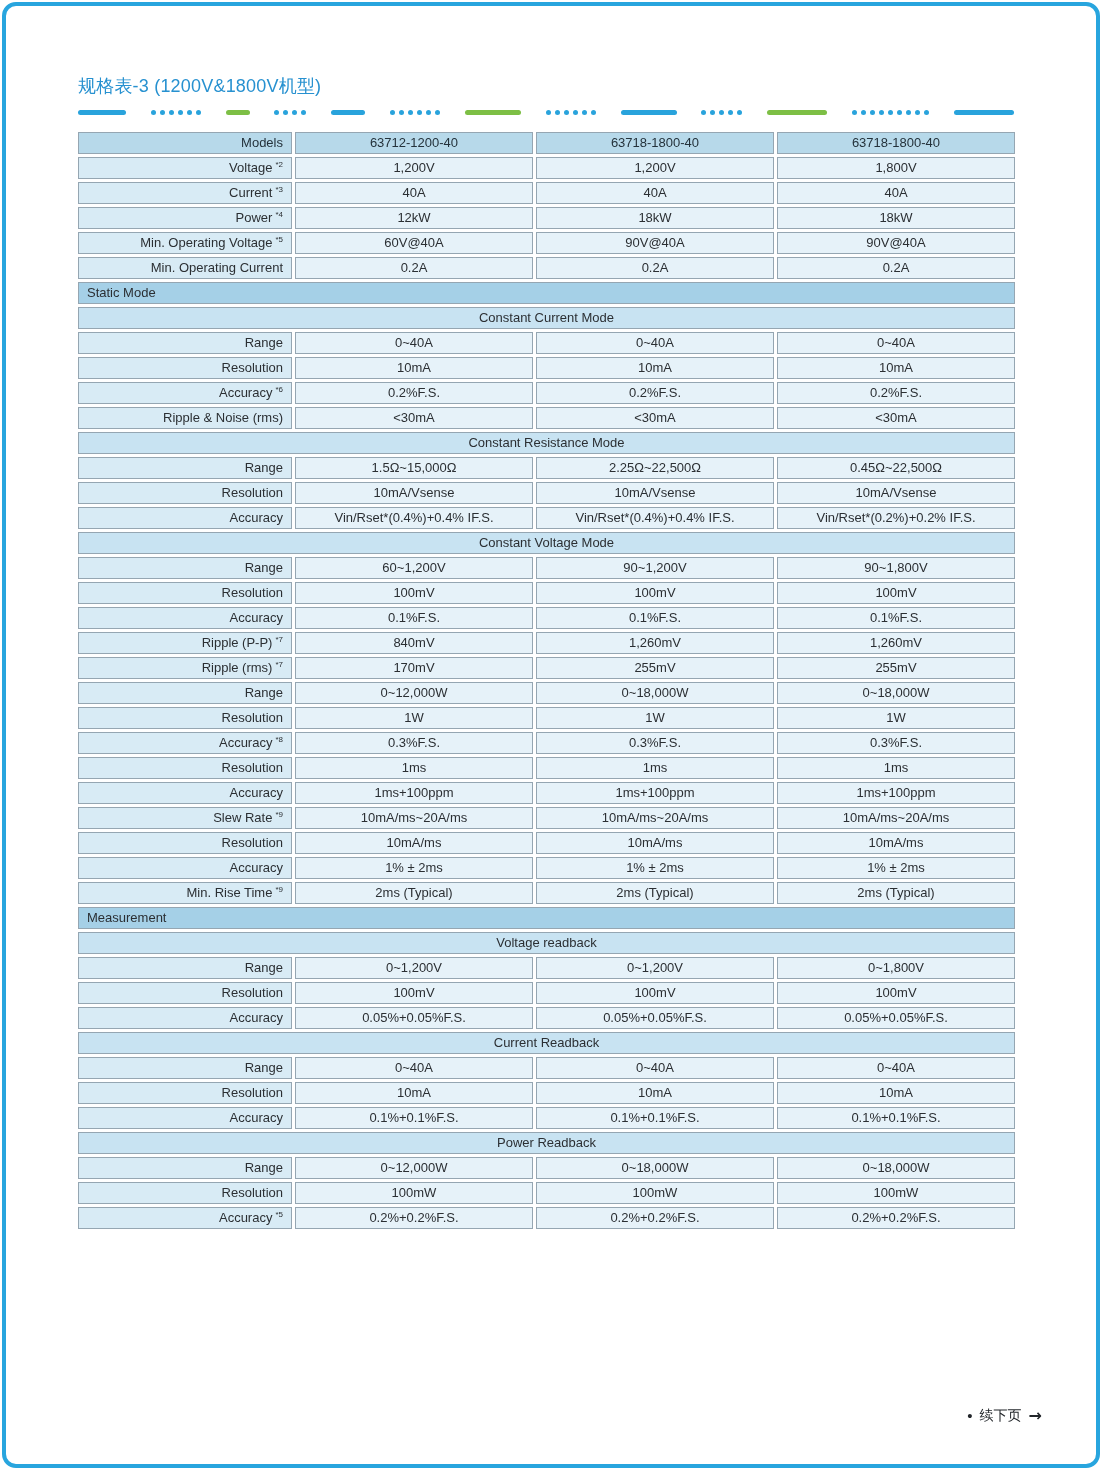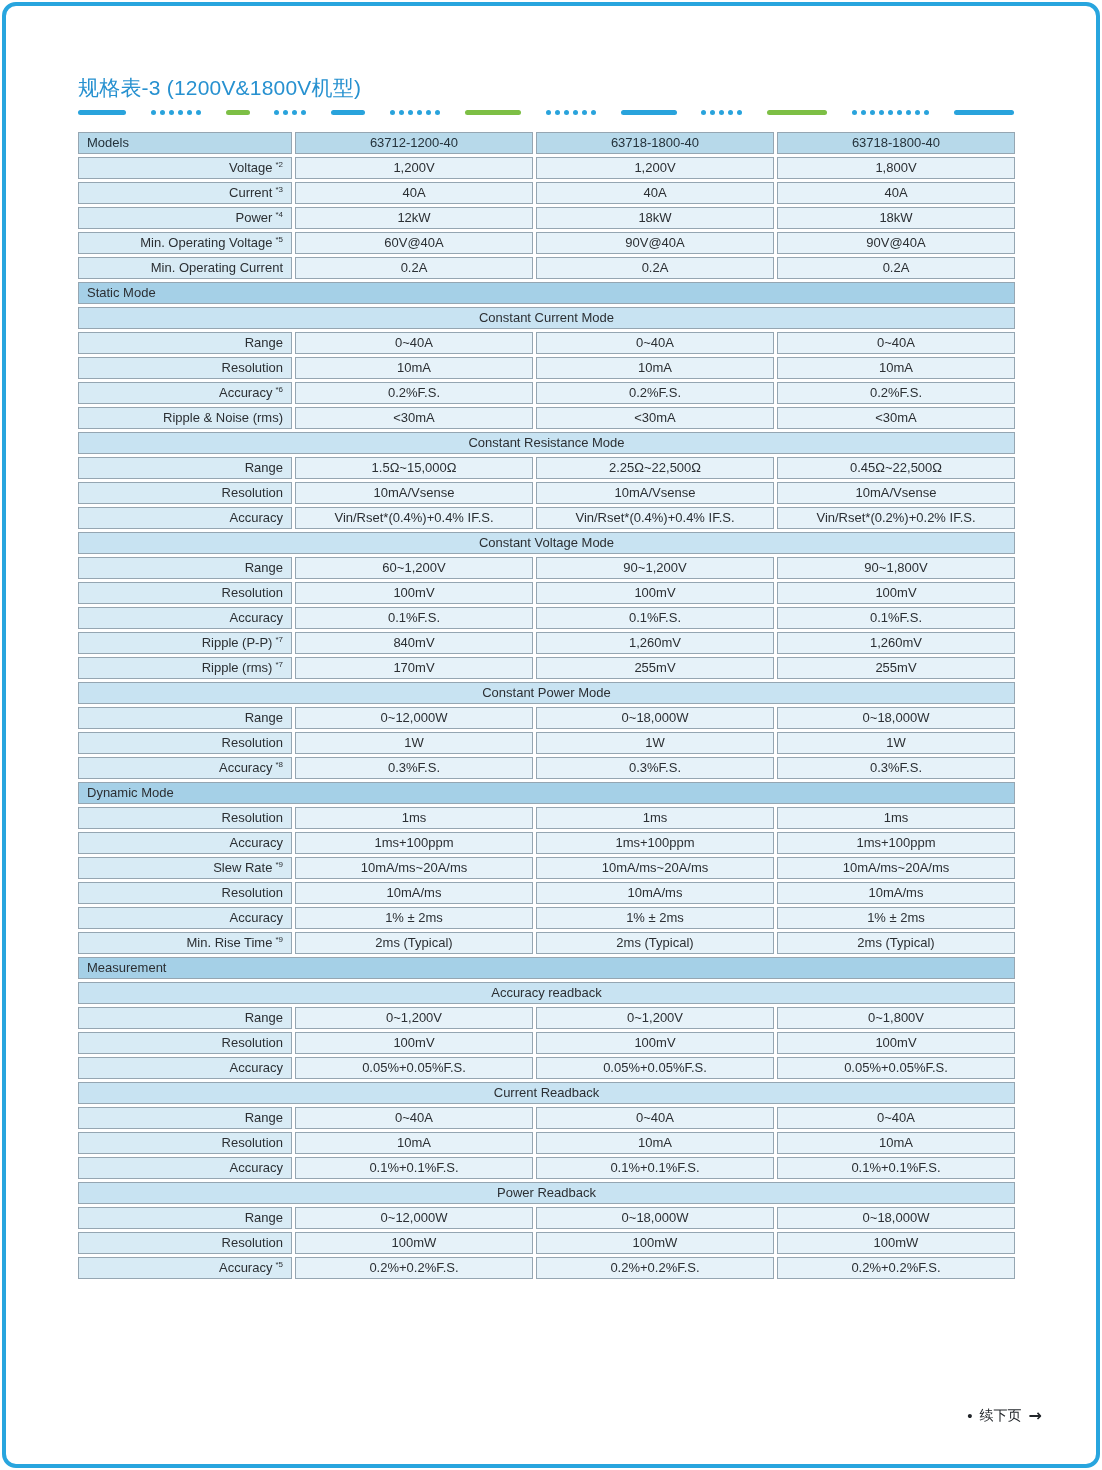--- a/index.html
+++ b/index.html
@@ -7,42 +7,42 @@
     width:1102px;height:1470px;position:relative;background:#ffffff;
     font-family:"Liberation Sans", sans-serif;color:#2b2f33;
     overflow:hidden;
   }
   .page-frame{
     position:absolute;inset:2px;border:4px solid #28a5de;border-radius:14px;
     pointer-events:none;
   }
   .page-title{
     position:absolute;left:78px;top:74px;margin:0;
-    font-size:21px;font-weight:normal;color:#2791d0;letter-spacing:.2px;
+    font-size:18px;font-weight:normal;color:#2791d0;letter-spacing:.2px;
   }
   .divider{
     position:absolute;left:78px;top:109px;width:936px;height:7px;
     display:flex;align-items:center;justify-content:space-between;
   }
   .divider .bar{height:5px;border-radius:3px;flex:0 0 auto;}
   .divider .dots{display:flex;gap:4px;flex:0 0 auto;}
   .divider .dot{width:5px;height:5px;border-radius:50%;}
   .spec-table{
     position:absolute;left:75px;top:129px;
     border-collapse:separate;border-spacing:3px;
     font-size:13px;
   }
   .spec-table th,.spec-table td{
     border:1px solid #95a6b2;height:20px;line-height:20px;
     padding:0 8px;white-space:nowrap;font-weight:normal;
   }
   .spec-table .c-label{width:196px;text-align:right;}
   .spec-table .c-val{width:220px;text-align:center;}
   .spec-table thead th{background:#b7d9ea;color:#24323b;}
-  .spec-table thead th.c-label{text-align:left;}
+  .spec-table thead th.c-label{text-align:right;}
   td.label{background:#d8ebf5;text-align:left;}
   td.val{background:#e6f2f9;text-align:center;}
   td.section{background:#a5d0e7;text-align:left;}
   td.subsection{background:#c8e3f2;text-align:center;}
   sup.fn{font-size:8px;vertical-align:super;line-height:0;margin-left:3px;}
   .page-footer{
     position:absolute;top:1406px;right:60px;
     font-size:14px;color:#22262a;display:flex;align-items:center;gap:7px;
   }
   .page-footer .bullet{font-size:15px;}
@@ -231,44 +231,38 @@
         <td class="val c-val">1,260mV</td>
         <td class="val c-val">1,260mV</td>
       </tr>
       <tr>
         <td class="label c-label">Ripple (rms)<sup class="fn">*7</sup></td>
         <td class="val c-val">170mV</td>
         <td class="val c-val">255mV</td>
         <td class="val c-val">255mV</td>
       </tr>
       <tr>
-        <td colspan="4" class="subsection">Constant Power Mode</td>
-      </tr>
-      <tr>
         <td class="label c-label">Range</td>
         <td class="val c-val">0~12,000W</td>
         <td class="val c-val">0~18,000W</td>
         <td class="val c-val">0~18,000W</td>
       </tr>
       <tr>
         <td class="label c-label">Resolution</td>
         <td class="val c-val">1W</td>
         <td class="val c-val">1W</td>
         <td class="val c-val">1W</td>
       </tr>
       <tr>
         <td class="label c-label">Accuracy<sup class="fn">*8</sup></td>
         <td class="val c-val">0.3%F.S.</td>
         <td class="val c-val">0.3%F.S.</td>
         <td class="val c-val">0.3%F.S.</td>
       </tr>
       <tr>
-        <td colspan="4" class="section">Dynamic Mode</td>
-      </tr>
-      <tr>
         <td class="label c-label">Resolution</td>
         <td class="val c-val">1ms</td>
         <td class="val c-val">1ms</td>
         <td class="val c-val">1ms</td>
       </tr>
       <tr>
         <td class="label c-label">Accuracy</td>
         <td class="val c-val">1ms+100ppm</td>
         <td class="val c-val">1ms+100ppm</td>
         <td class="val c-val">1ms+100ppm</td>
@@ -294,21 +288,21 @@
       <tr>
         <td class="label c-label">Min. Rise Time<sup class="fn">*9</sup></td>
         <td class="val c-val">2ms (Typical)</td>
         <td class="val c-val">2ms (Typical)</td>
         <td class="val c-val">2ms (Typical)</td>
       </tr>
       <tr>
         <td colspan="4" class="section">Measurement</td>
       </tr>
       <tr>
-        <td colspan="4" class="subsection">Accuracy readback</td>
+        <td colspan="4" class="subsection">Voltage readback</td>
       </tr>
       <tr>
         <td class="label c-label">Range</td>
         <td class="val c-val">0~1,200V</td>
         <td class="val c-val">0~1,200V</td>
         <td class="val c-val">0~1,800V</td>
       </tr>
       <tr>
         <td class="label c-label">Resolution</td>
         <td class="val c-val">100mV</td>

